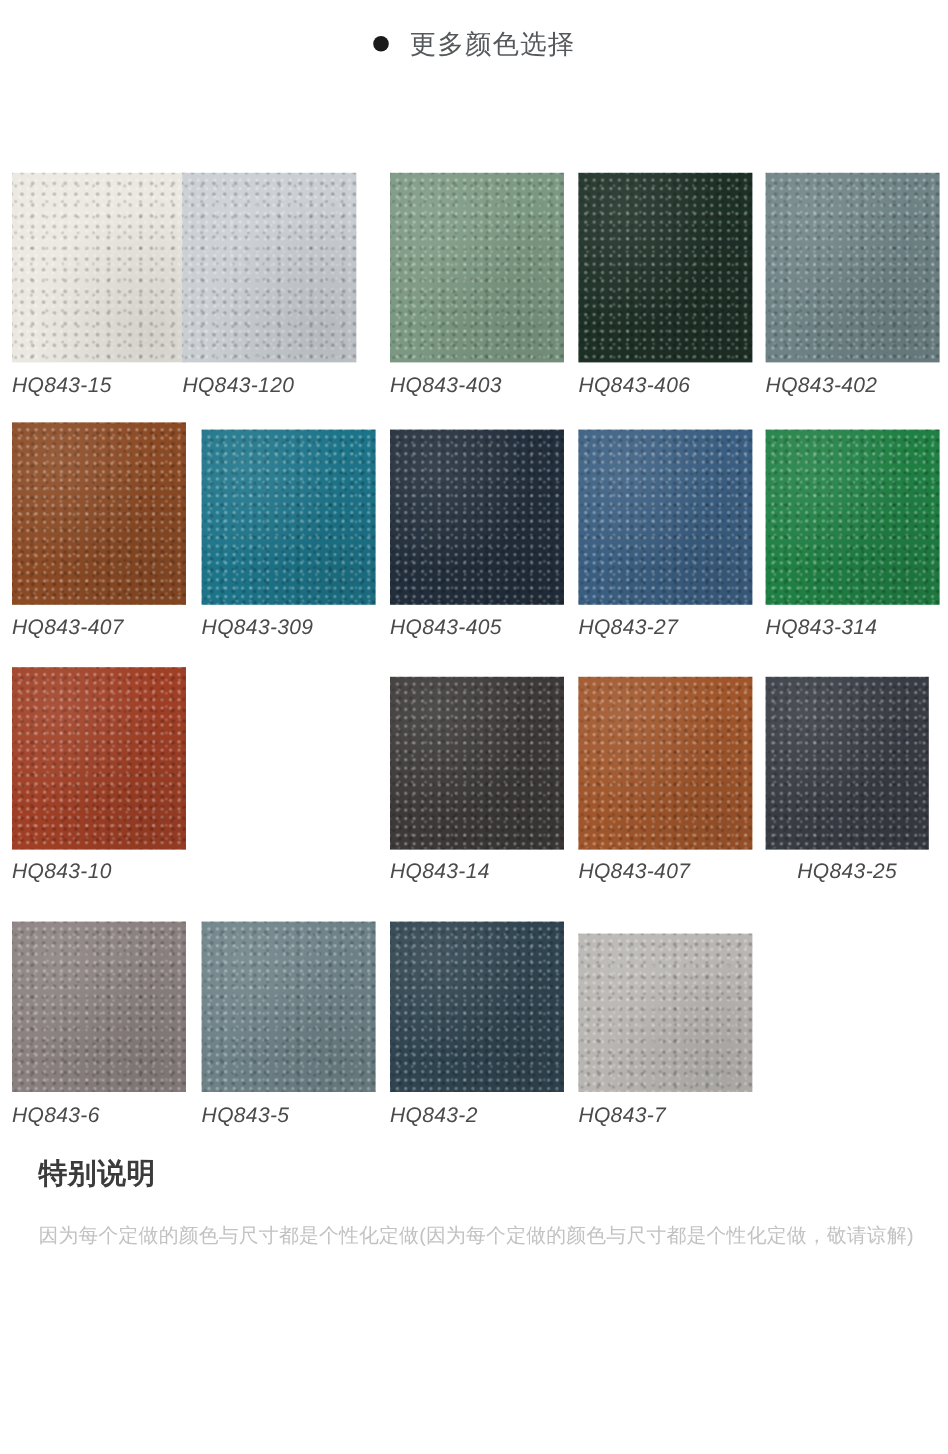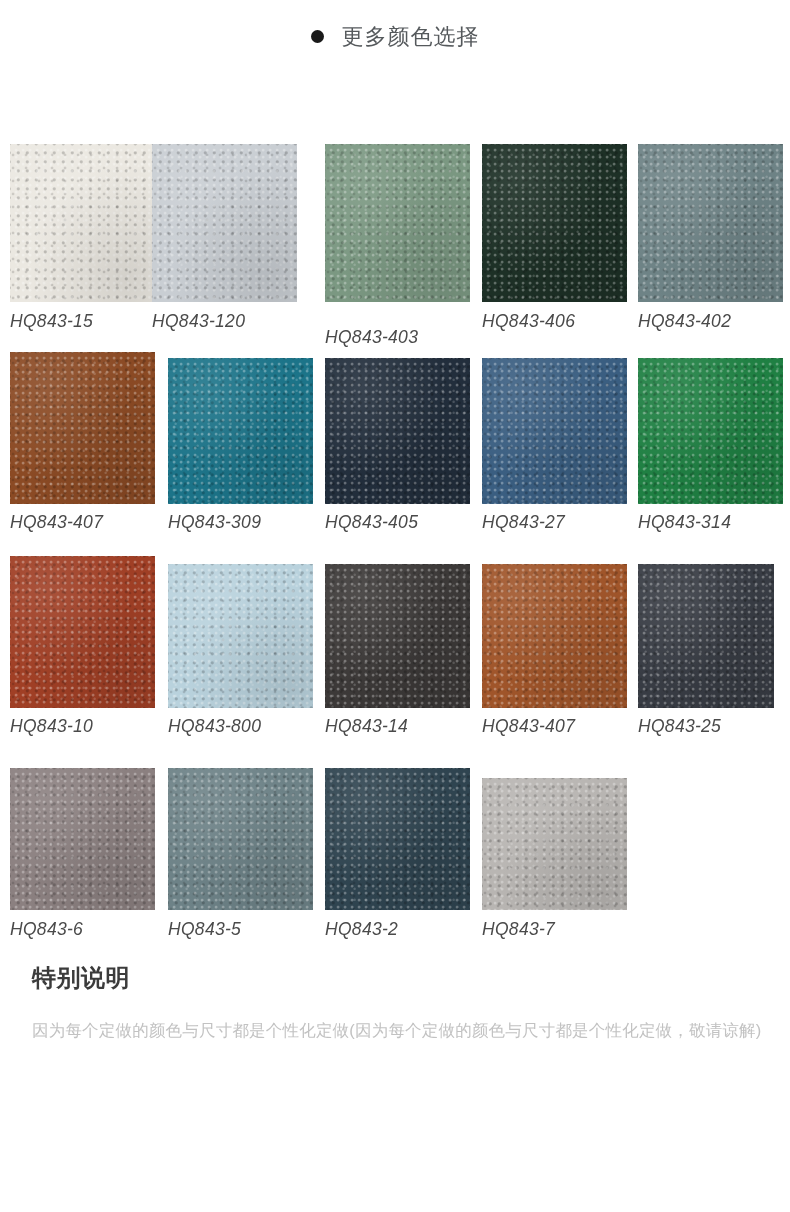--- a/index.html
+++ b/index.html
@@ -120,21 +120,21 @@
 
 <div class="grid" id="grid" style="position: relative; height: 860px;">
     <div class="cell" style="position: absolute; left: 10px; top: 88px; width: 145px;">
       <div class="swatch" style="height: 158px; background: rgb(235, 232, 225);"></div>
       <div class="swatch-label" style="margin-top: 9px;">HQ843-15</div>
     </div>
     <div class="cell" style="position: absolute; left: 152px; top: 88px; width: 145px;">
       <div class="swatch" style="height: 158px; background: rgb(201, 206, 211);"></div>
       <div class="swatch-label" style="margin-top: 9px;">HQ843-120</div>
     </div>
-    <div class="cell" style="position: absolute; left: 325px; top: 88px; width: 145px; gap: 16px;">
+    <div class="cell" style="position: absolute; left: 325px; top: 88px; width: 145px;">
       <div class="swatch" style="height: 158px; background: rgb(123, 152, 130);"></div>
       <div class="swatch-label" style="margin-top: 9px;">HQ843-403</div>
     </div>
     <div class="cell" style="position: absolute; left: 482px; top: 88px; width: 145px;">
       <div class="swatch" style="height: 158px; background: rgb(29, 48, 38);"></div>
       <div class="swatch-label" style="margin-top: 9px;">HQ843-406</div>
     </div>
     <div class="cell" style="position: absolute; left: 638px; top: 88px; width: 145px;">
       <div class="swatch" style="height: 158px; background: rgb(110, 131, 134);"></div>
       <div class="swatch-label" style="margin-top: 9px;">HQ843-402</div>
@@ -156,33 +156,29 @@
       <div class="swatch-label" style="margin-top: 8px;">HQ843-27</div>
     </div>
     <div class="cell" style="position: absolute; left: 638px; top: 302px; width: 145px;">
       <div class="swatch" style="height: 146px; background: rgb(31, 128, 67);"></div>
       <div class="swatch-label" style="margin-top: 8px;">HQ843-314</div>
     </div>
     <div class="cell" style="position: absolute; left: 10px; top: 500px; width: 145px;">
       <div class="swatch" style="height: 152px; background: rgb(160, 63, 37);"></div>
       <div class="swatch-label" style="margin-top: 8px;">HQ843-10</div>
     </div>
-    <div class="cell" style="position: absolute; left: 168px; top: 508px; width: 145px;">
-      <div class="swatch" style="height: 144px; background: rgb(185, 210, 221);"></div>
-      <div class="swatch-label" style="margin-top: 8px;">HQ843-800</div>
-    </div>
     <div class="cell" style="position: absolute; left: 325px; top: 508px; width: 145px;">
       <div class="swatch" style="height: 144px; background: rgb(60, 57, 56);"></div>
       <div class="swatch-label" style="margin-top: 8px;">HQ843-14</div>
     </div>
     <div class="cell" style="position: absolute; left: 482px; top: 508px; width: 145px;">
       <div class="swatch" style="height: 144px; background: rgb(160, 85, 42);"></div>
       <div class="swatch-label" style="margin-top: 8px;">HQ843-407</div>
     </div>
-    <div class="cell" style="position: absolute; left: 638px; top: 508px; width: 136px;">
+    <div class="cell" style="position: absolute; left: 638px; top: 508px; width: 136px; align-items: center;">
       <div class="swatch" style="height: 144px; background: rgb(56, 60, 68);"></div>
       <div class="swatch-label" style="margin-top: 8px;">HQ843-25</div>
     </div>
     <div class="cell" style="position: absolute; left: 10px; top: 712px; width: 145px;">
       <div class="swatch" style="height: 142px; background: rgb(139, 128, 128);"></div>
       <div class="swatch-label" style="margin-top: 9px;">HQ843-6</div>
     </div>
     <div class="cell" style="position: absolute; left: 168px; top: 712px; width: 145px;">
       <div class="swatch" style="height: 142px; background: rgb(109, 130, 135);"></div>
       <div class="swatch-label" style="margin-top: 9px;">HQ843-5</div>

